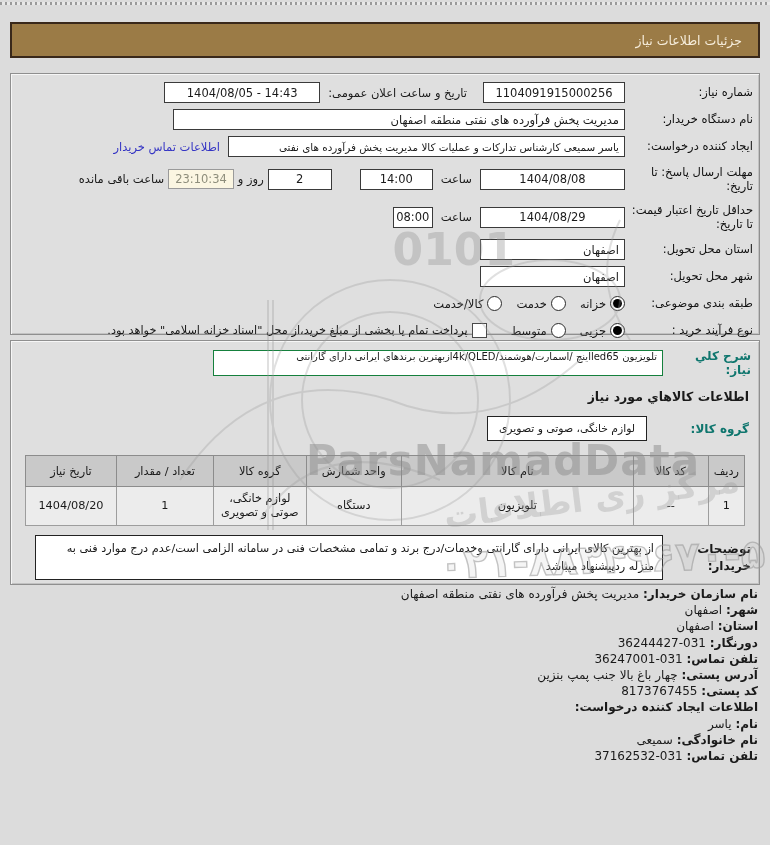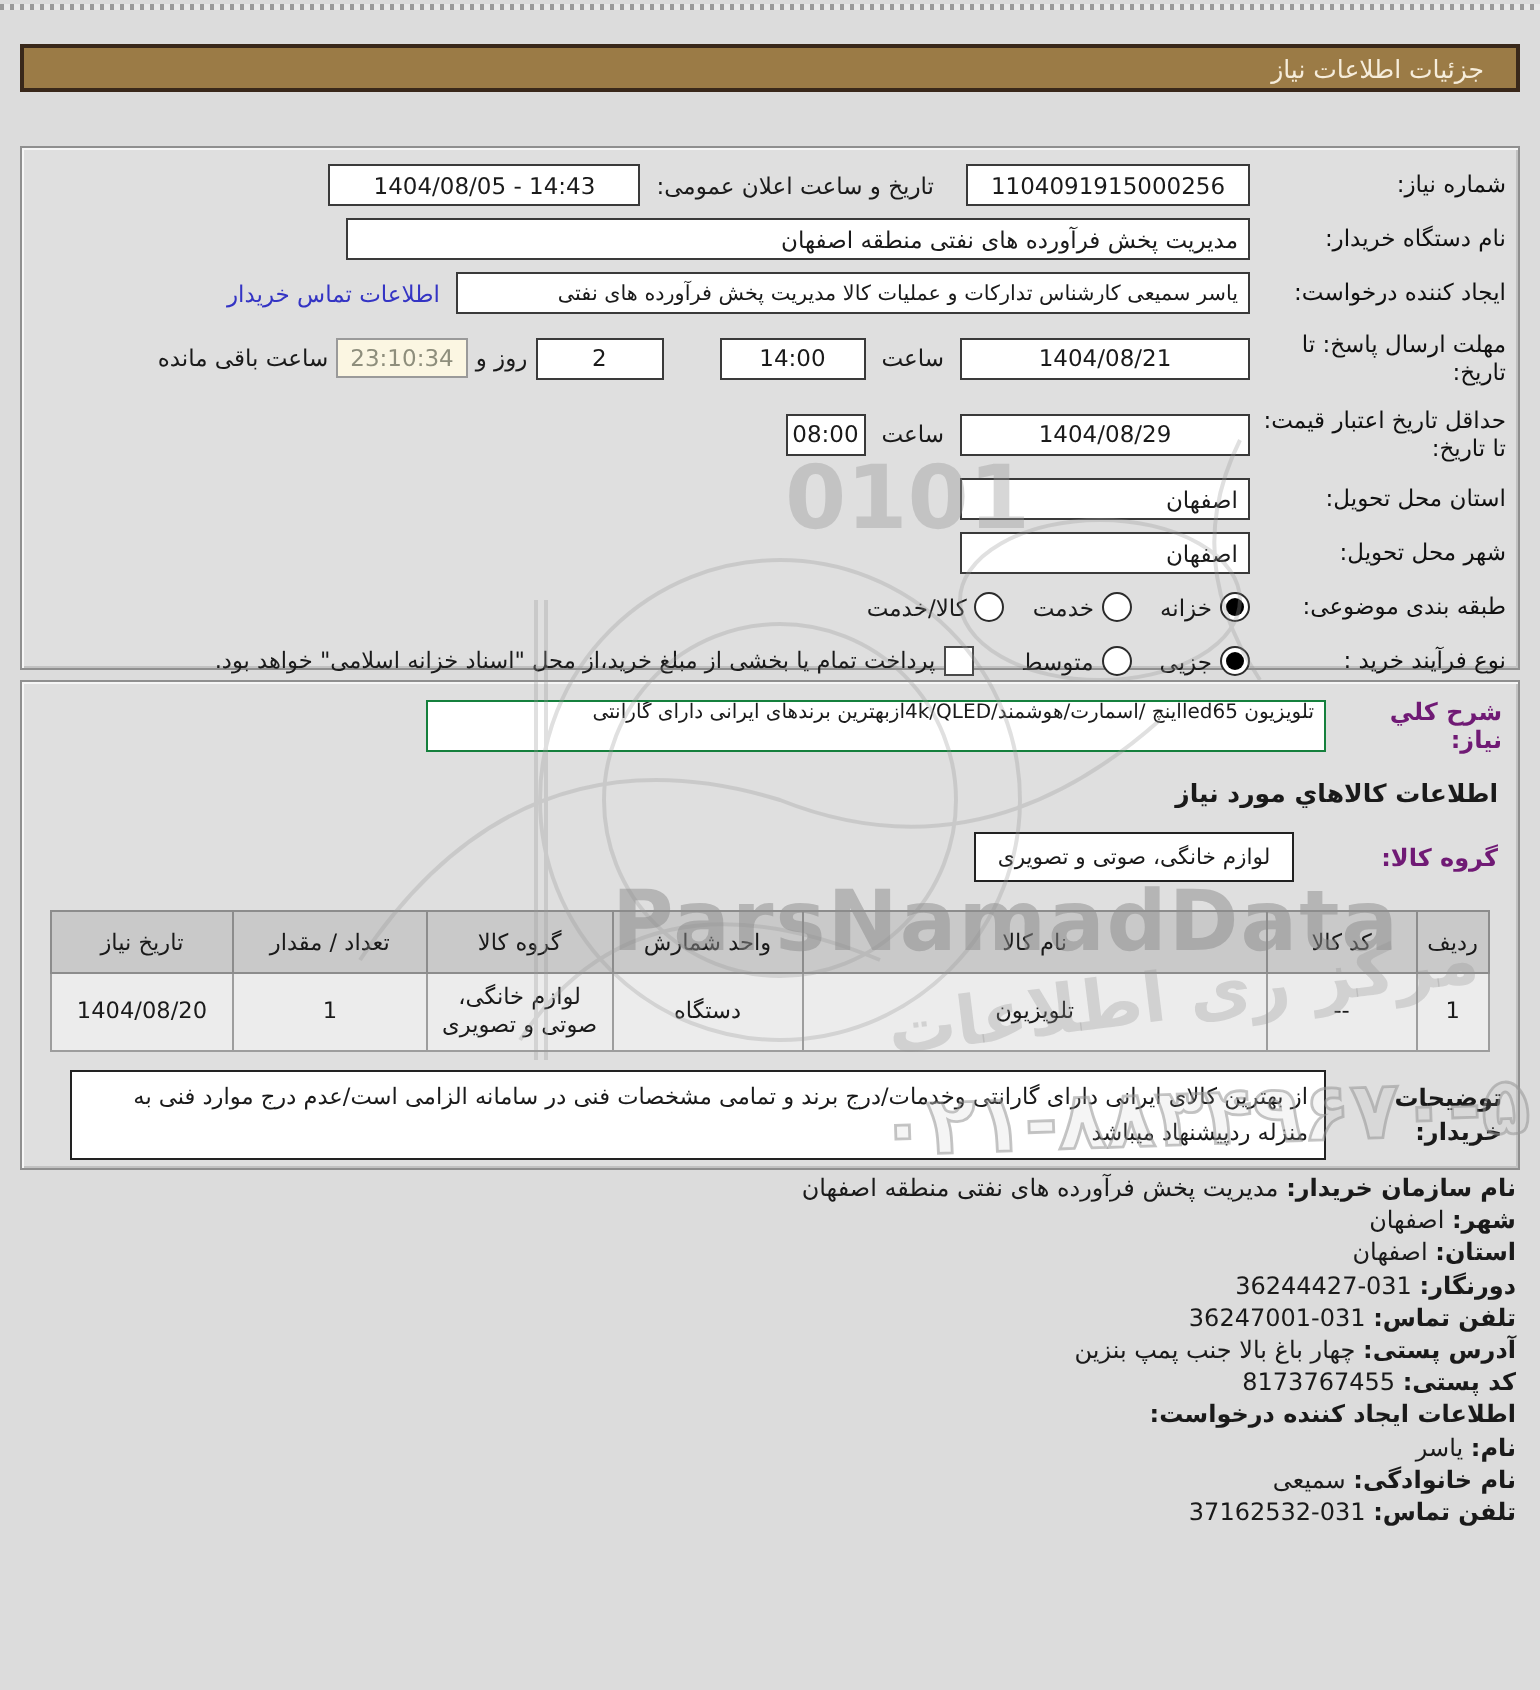--- a/index.html
+++ b/index.html
@@ -1,20 +1,20 @@
 <!DOCTYPE html>
 <html dir="rtl" lang="fa"><head>
 <meta charset="utf-8">
 <style>
   html,body{margin:0;padding:0;}
   body{background:#dcdcdc;font-family:"DejaVu Sans","Liberation Sans",sans-serif;color:#1a1a1a;}
   .page{position:relative;width:770px;height:845px;background:#dcdcdc;overflow:hidden;direction:rtl;}
   .top-dots{position:absolute;top:2px;left:0;width:770px;height:3px;
     background:repeating-linear-gradient(90deg,#9a9a9a 0 2px,#e8e8e8 2px 5px);}
-  .titlebar{position:absolute;top:22px;right:10px;width:750px;height:24px;box-sizing:border-box;
+  .titlebar{position:absolute;top:22px;right:10px;width:750px;height:36px;box-sizing:border-box;
     background:#9b7b46;border:2px solid #39281a;display:flex;align-items:center;
     padding:0 16px;color:#f6eddb;font-size:12.5px;z-index:2;margin-left:12px;}
   .groupbox{position:absolute;right:10px;width:750px;box-sizing:border-box;background:#dfdfdf;
     border:1px solid #8f8f8f;box-shadow:inset 1px 1px 0 #f6f6f6, inset -1px -1px 0 #c2c2c2;z-index:2;}
   .gb1{top:73px;height:262px;padding:8px 6px 4px 6px;}
   .gb2{top:340px;height:245px;padding:8px 0 4px 0;}
   .frow{display:flex;align-items:center;margin-bottom:6px;min-height:21px;}
   .flabel{width:128px;flex:0 0 128px;font-size:11.5px;line-height:1.25;color:#111;}
   .inp{box-sizing:border-box;height:21px;background:#fff;border:1px solid #3a3a3a;
     font-size:11.5px;display:flex;align-items:center;justify-content:center;overflow:hidden;white-space:nowrap;}
@@ -22,21 +22,21 @@
   .ltr{direction:ltr;unicode-bidi:isolate;}
   .midlabel{font-size:11.5px;margin:0 8px;white-space:nowrap;}
   .countdown{box-sizing:border-box;height:20px;background:#fbf6e2;border:1px solid #9a9a9a;color:#8e8e7c;
     font-size:11.5px;display:flex;align-items:center;justify-content:center;padding:0 6px;}
   .link{color:#3434c4;font-size:11.5px;margin-right:8px;white-space:nowrap;cursor:pointer;}
   .radio{width:13px;height:13px;border:1px solid #2b2b2b;border-radius:50%;background:#fff;
     display:inline-block;position:relative;flex:0 0 13px;}
   .radio.checked::after{content:"";position:absolute;inset:2px;background:#000;border-radius:50%;}
   .cbox{width:13px;height:13px;border:1px solid #4a4a4a;background:#fff;display:inline-block;flex:0 0 13px;}
   .optlabel{font-size:11.5px;margin:0 4px 0 14px;white-space:nowrap;}
-  .boldlabel{font-weight:bold;font-size:12px;color:#701a75;}
+  .boldlabel{font-weight:bold;font-size:12px;color:#0f766e;}
   .descrow{display:flex;align-items:center;padding:0 8px;}
   .descbox{box-sizing:border-box;width:450px;height:26px;background:#fff;border:1px solid #15803d;
     font-size:10px;display:flex;align-items:flex-start;padding:0 5px;overflow:hidden;white-space:nowrap;margin-right:3px;}
   .sect-head{font-weight:bold;font-size:12.5px;padding:12px 10px 0 0;}
   .cat-row{display:flex;align-items:center;padding:12px 10px 0 0;}
   .cat-box{box-sizing:border-box;width:160px;min-height:25px;background:#fff;border:1px solid #222;
     font-size:10.8px;display:flex;align-items:center;justify-content:center;margin-right:34px;padding:1px 4px;}
   table.items{border-collapse:collapse;margin:14px 14px 0 14px;width:720px;border:1px solid #777;}
   table.items th{background:#c9c9c9;border:1px solid #8c8c8c;font-size:11.3px;font-weight:normal;
     height:26px;padding:2px 3px;text-align:center;}
@@ -112,21 +112,21 @@
       <span class="flabel">ایجاد کننده درخواست:</span>
       <span class="inp alignr" style="width:397px;font-size:10.4px;">
           <span>یاسر  سمیعی کارشناس تدارکات و عملیات کالا مدیریت پخش فرآورده های نفتی</span>
         </span>
       <span class="link">اطلاعات تماس خریدار</span>
     </div>
 
     <div class="frow" style="min-height:32px;">
       <span class="flabel">مهلت ارسال پاسخ: تا تاریخ:</span>
       <span class="inp" style="width:145px;">
-          <span class="ltr">1404/08/21</span>
+          <span class="ltr">1404/08/08</span>
         </span>
       <span class="midlabel">ساعت</span>
       <span class="inp" style="width:73px;">
           <span class="ltr">14:00</span>
         </span>
       <span class="inp" style="width:64px;margin-right:28px;">
           <span class="ltr">2</span>
         </span>
       <span class="midlabel" style="margin:0 4px;">روز و</span>
       <span class="countdown">

